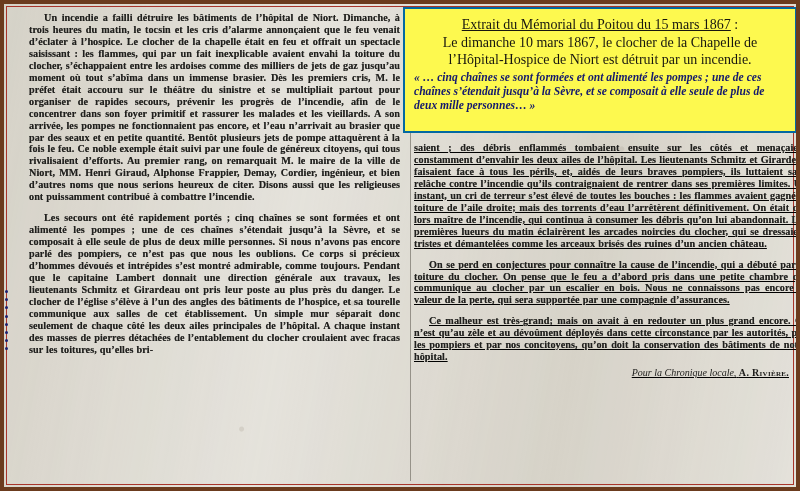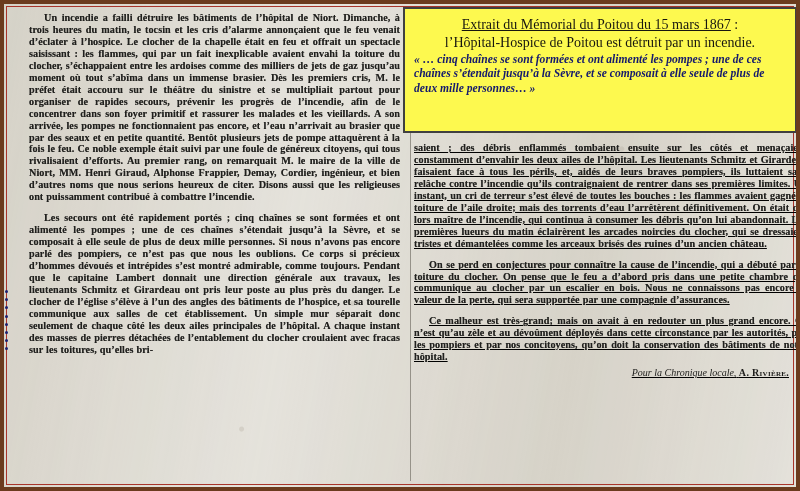--- a/index.html
+++ b/index.html
@@ -128,21 +128,21 @@
 
   
   #yellow-box {
     position: absolute;
     left: 399px;
     top: 3px;
     width: 394px;
     height: 126px;
     box-sizing: border-box;
     background: #fdf94f;
-    border: 2px solid #404040;
+    border: 2px solid #0369a1;
     padding: 7px 9px 6px 9px;
     overflow: hidden;
   }
   .yb-title {
     text-align: center;
     font-family: "Liberation Serif", "DejaVu Serif", serif;
     font-size: 14px;
     line-height: 17.5px;
     color: #17160f;
     white-space: nowrap;
@@ -206,17 +206,18 @@
     <span></span>
     <span></span>
     <span></span>
     <span></span>
   </div>
 
   <div id="yellow-box">
     <div class="yb-title">
       <span class="underline">Extrait du Mémorial du Poitou du 15 mars 1867</span><span> :</span>
     </div>
-    <div class="yb-line3">l’Hôpital-Hospice de Poitou est détruit par un incendie.</div>
+    <div class="yb-line2">Le dimanche 10 mars 1867, le clocher de la Chapelle de</div>
+    <div class="yb-line3">l’Hôpital-Hospice de Niort est détruit par un incendie.</div>
     <div id="yb-quote">« … cinq chaînes se sont formées et ont alimenté les pompes ; une de ces chaînes s’étendait jusqu’à la Sèvre, et se composait à elle seule de plus de deux mille personnes… »</div>
   </div>
 
 </div>
 
 </body></html>

